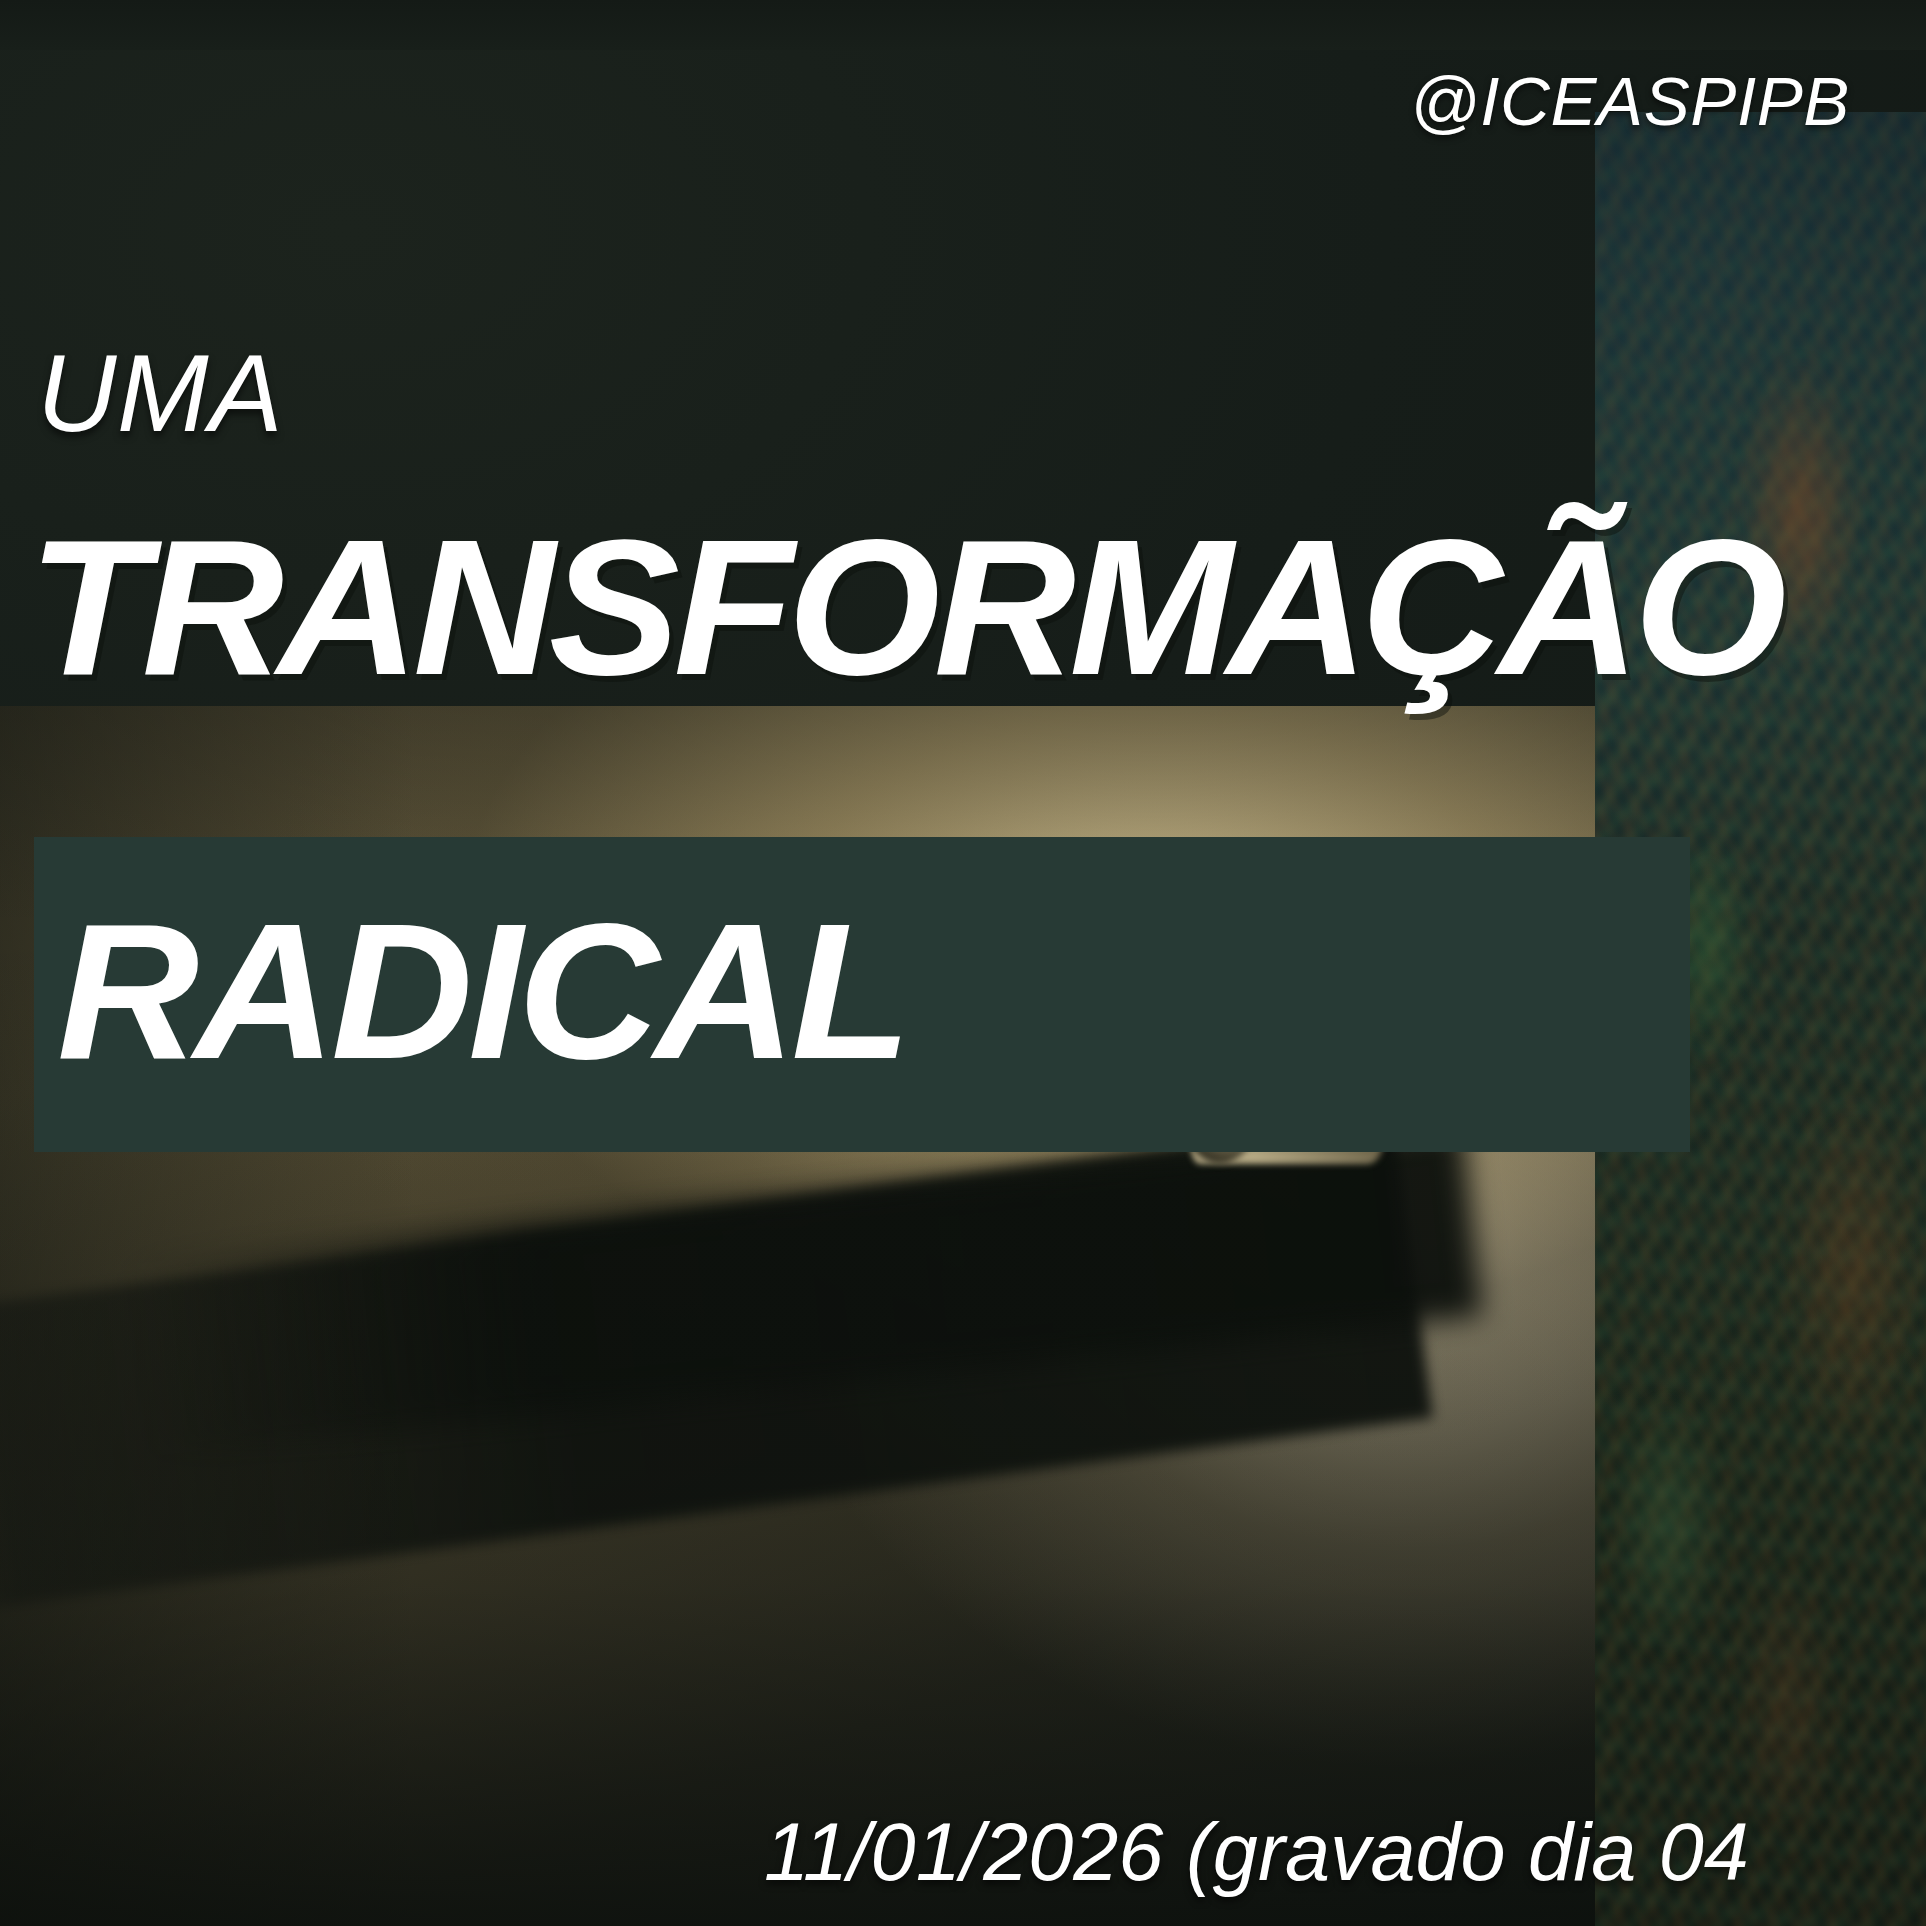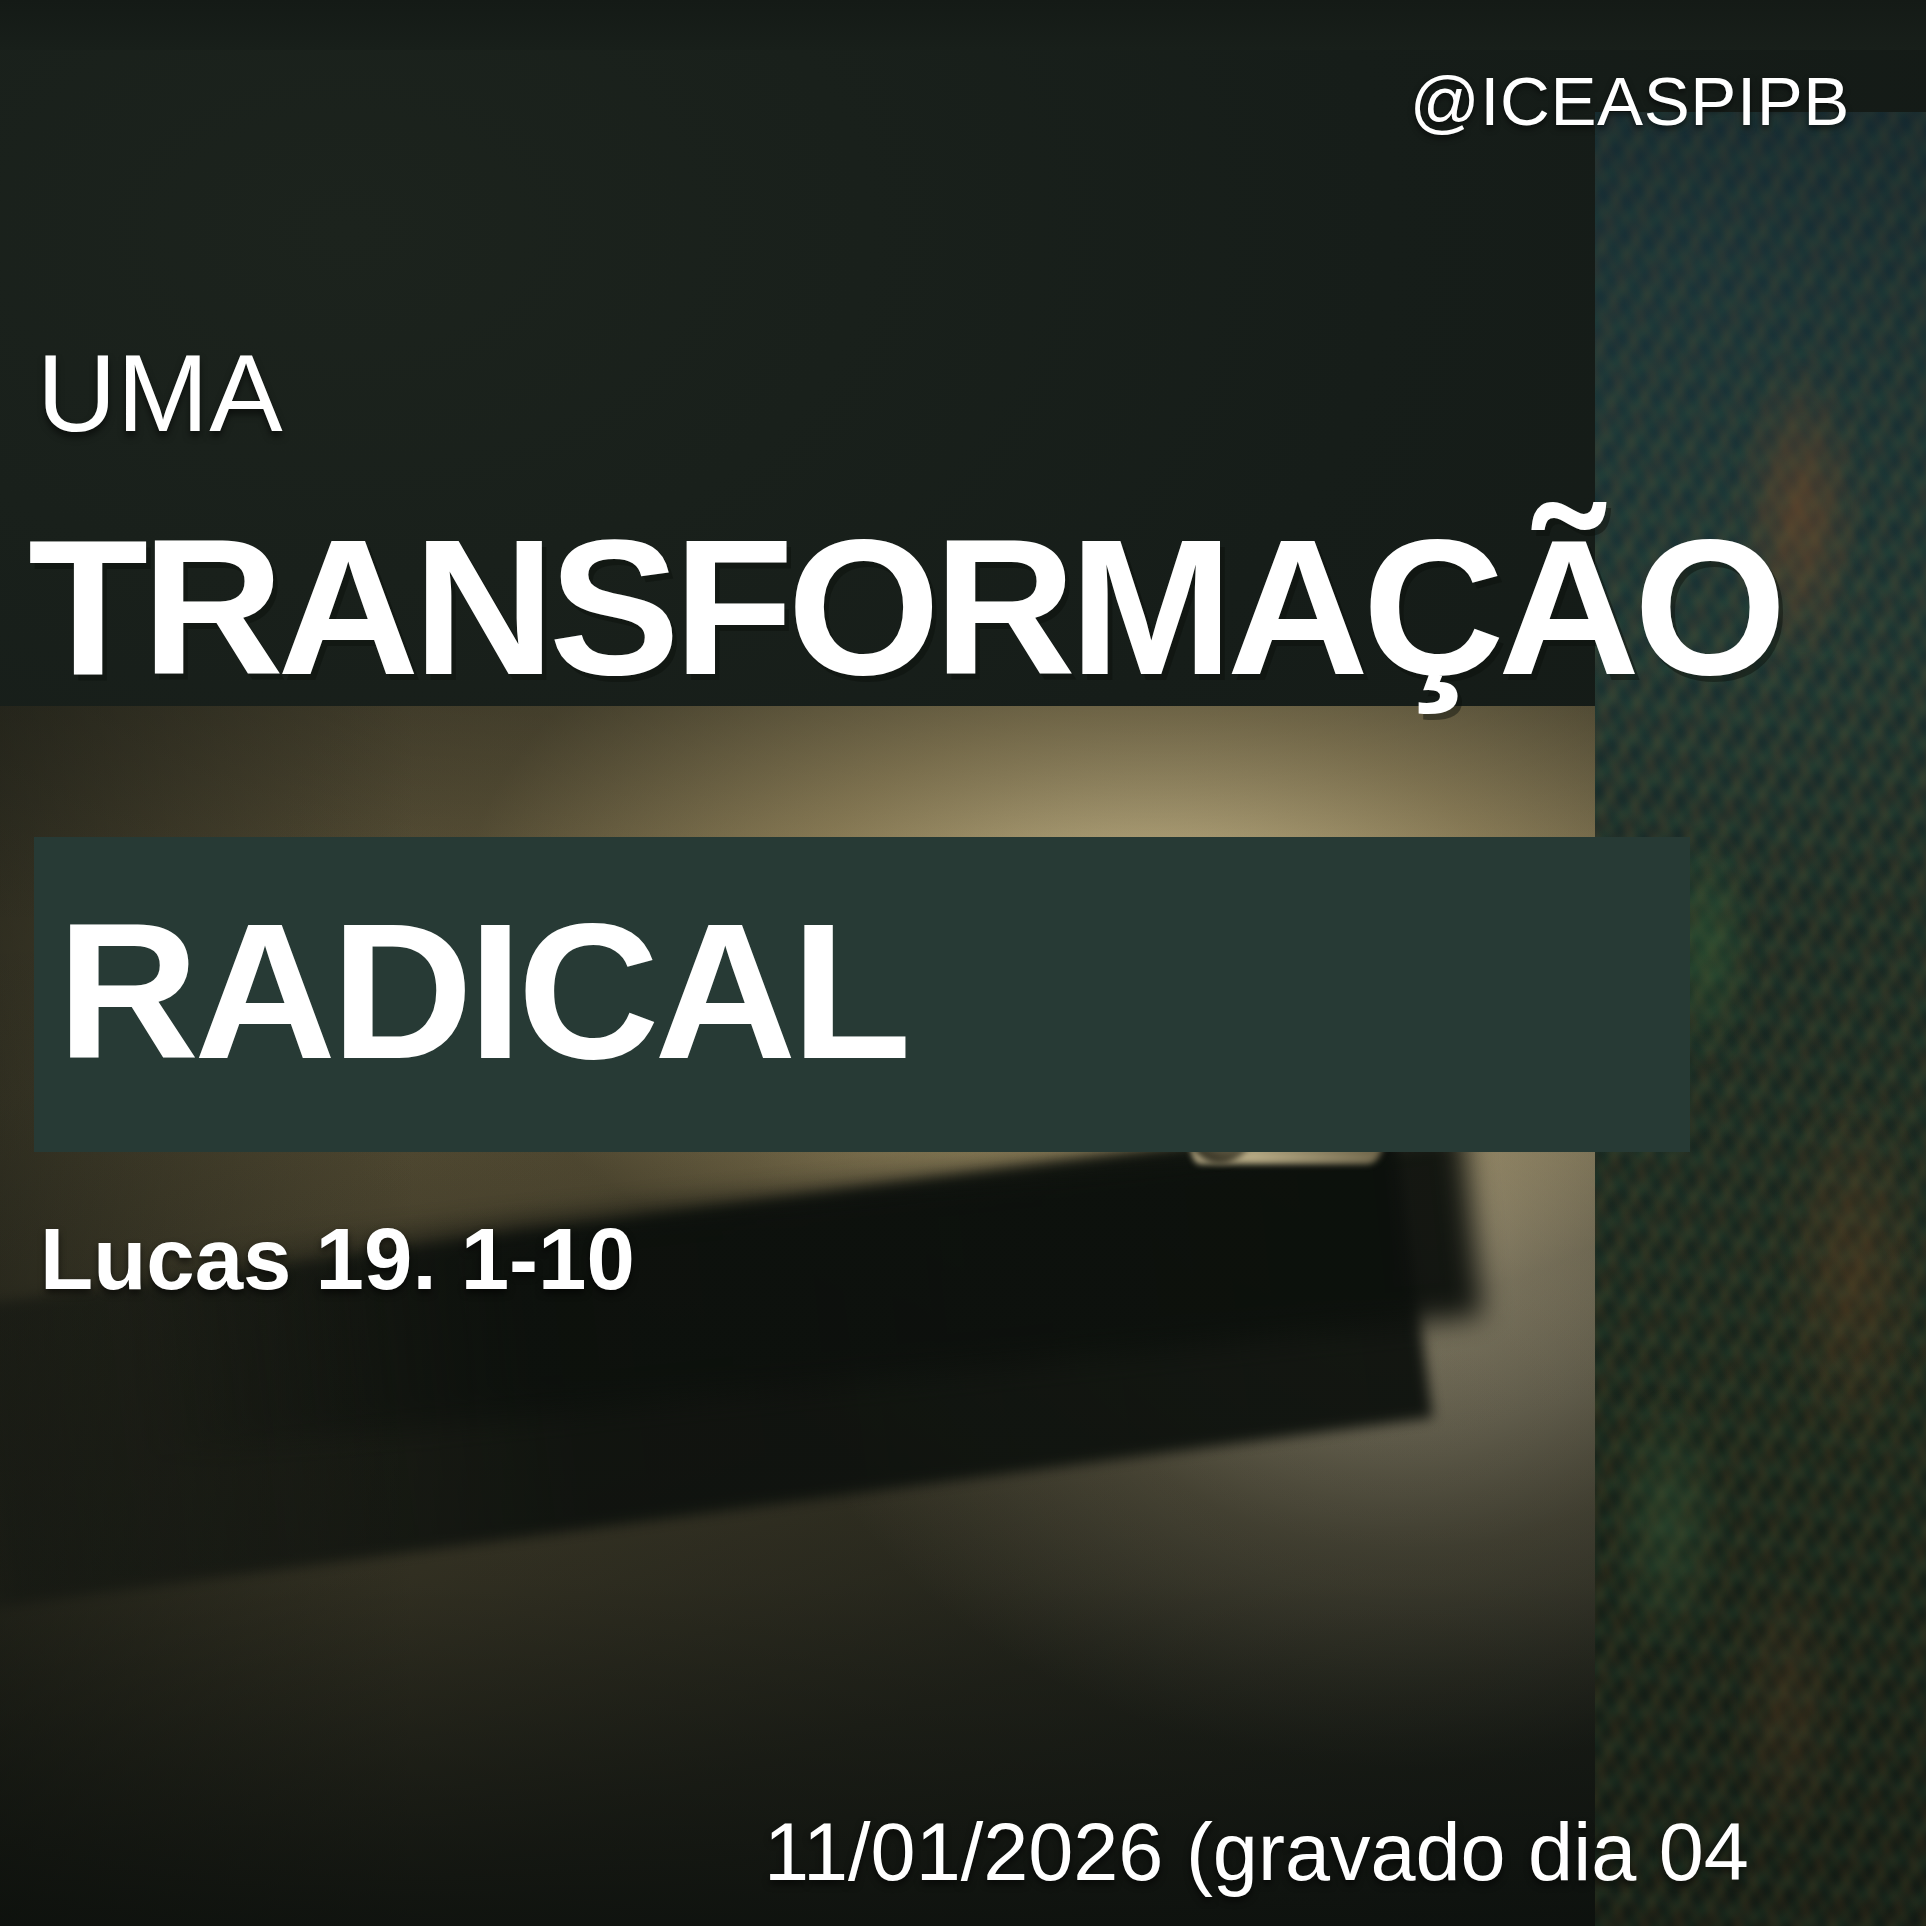--- a/index.html
+++ b/index.html
@@ -4,20 +4,21 @@
 <style>
   html,body{margin:0;padding:0;background:#0d120f;}
   *{box-sizing:border-box;}
 
   #slide{
     position:relative;
     width:1926px;height:1926px;
     overflow:hidden;
     background:#161d19;
     font-family:"Liberation Sans","DejaVu Sans",sans-serif;
+    font-style:italic;
   }
 
   
 
   
   .bg-base{
     position:absolute;inset:0;
     background:
       radial-gradient(ellipse 120% 80% at 18% 12%, #1c231d 0%, #161d19 45%, #121814 100%);
   }
@@ -254,19 +255,18 @@
   <div class="handle">@ICEASPIPB</div>
 
   <div class="kicker">UMA</div>
 
   <div class="headline">TRANSFORMAÇÃO</div>
 
   <div class="band">
     <div class="band-word">RADICAL</div>
   </div>
 
-  <div class="ref">Lucas 19. 1-10</div>
 
 
   <div class="datestamp">11/01/2026 (gravado dia 04</div>
 
 </div>
 
 
 </body></html>

